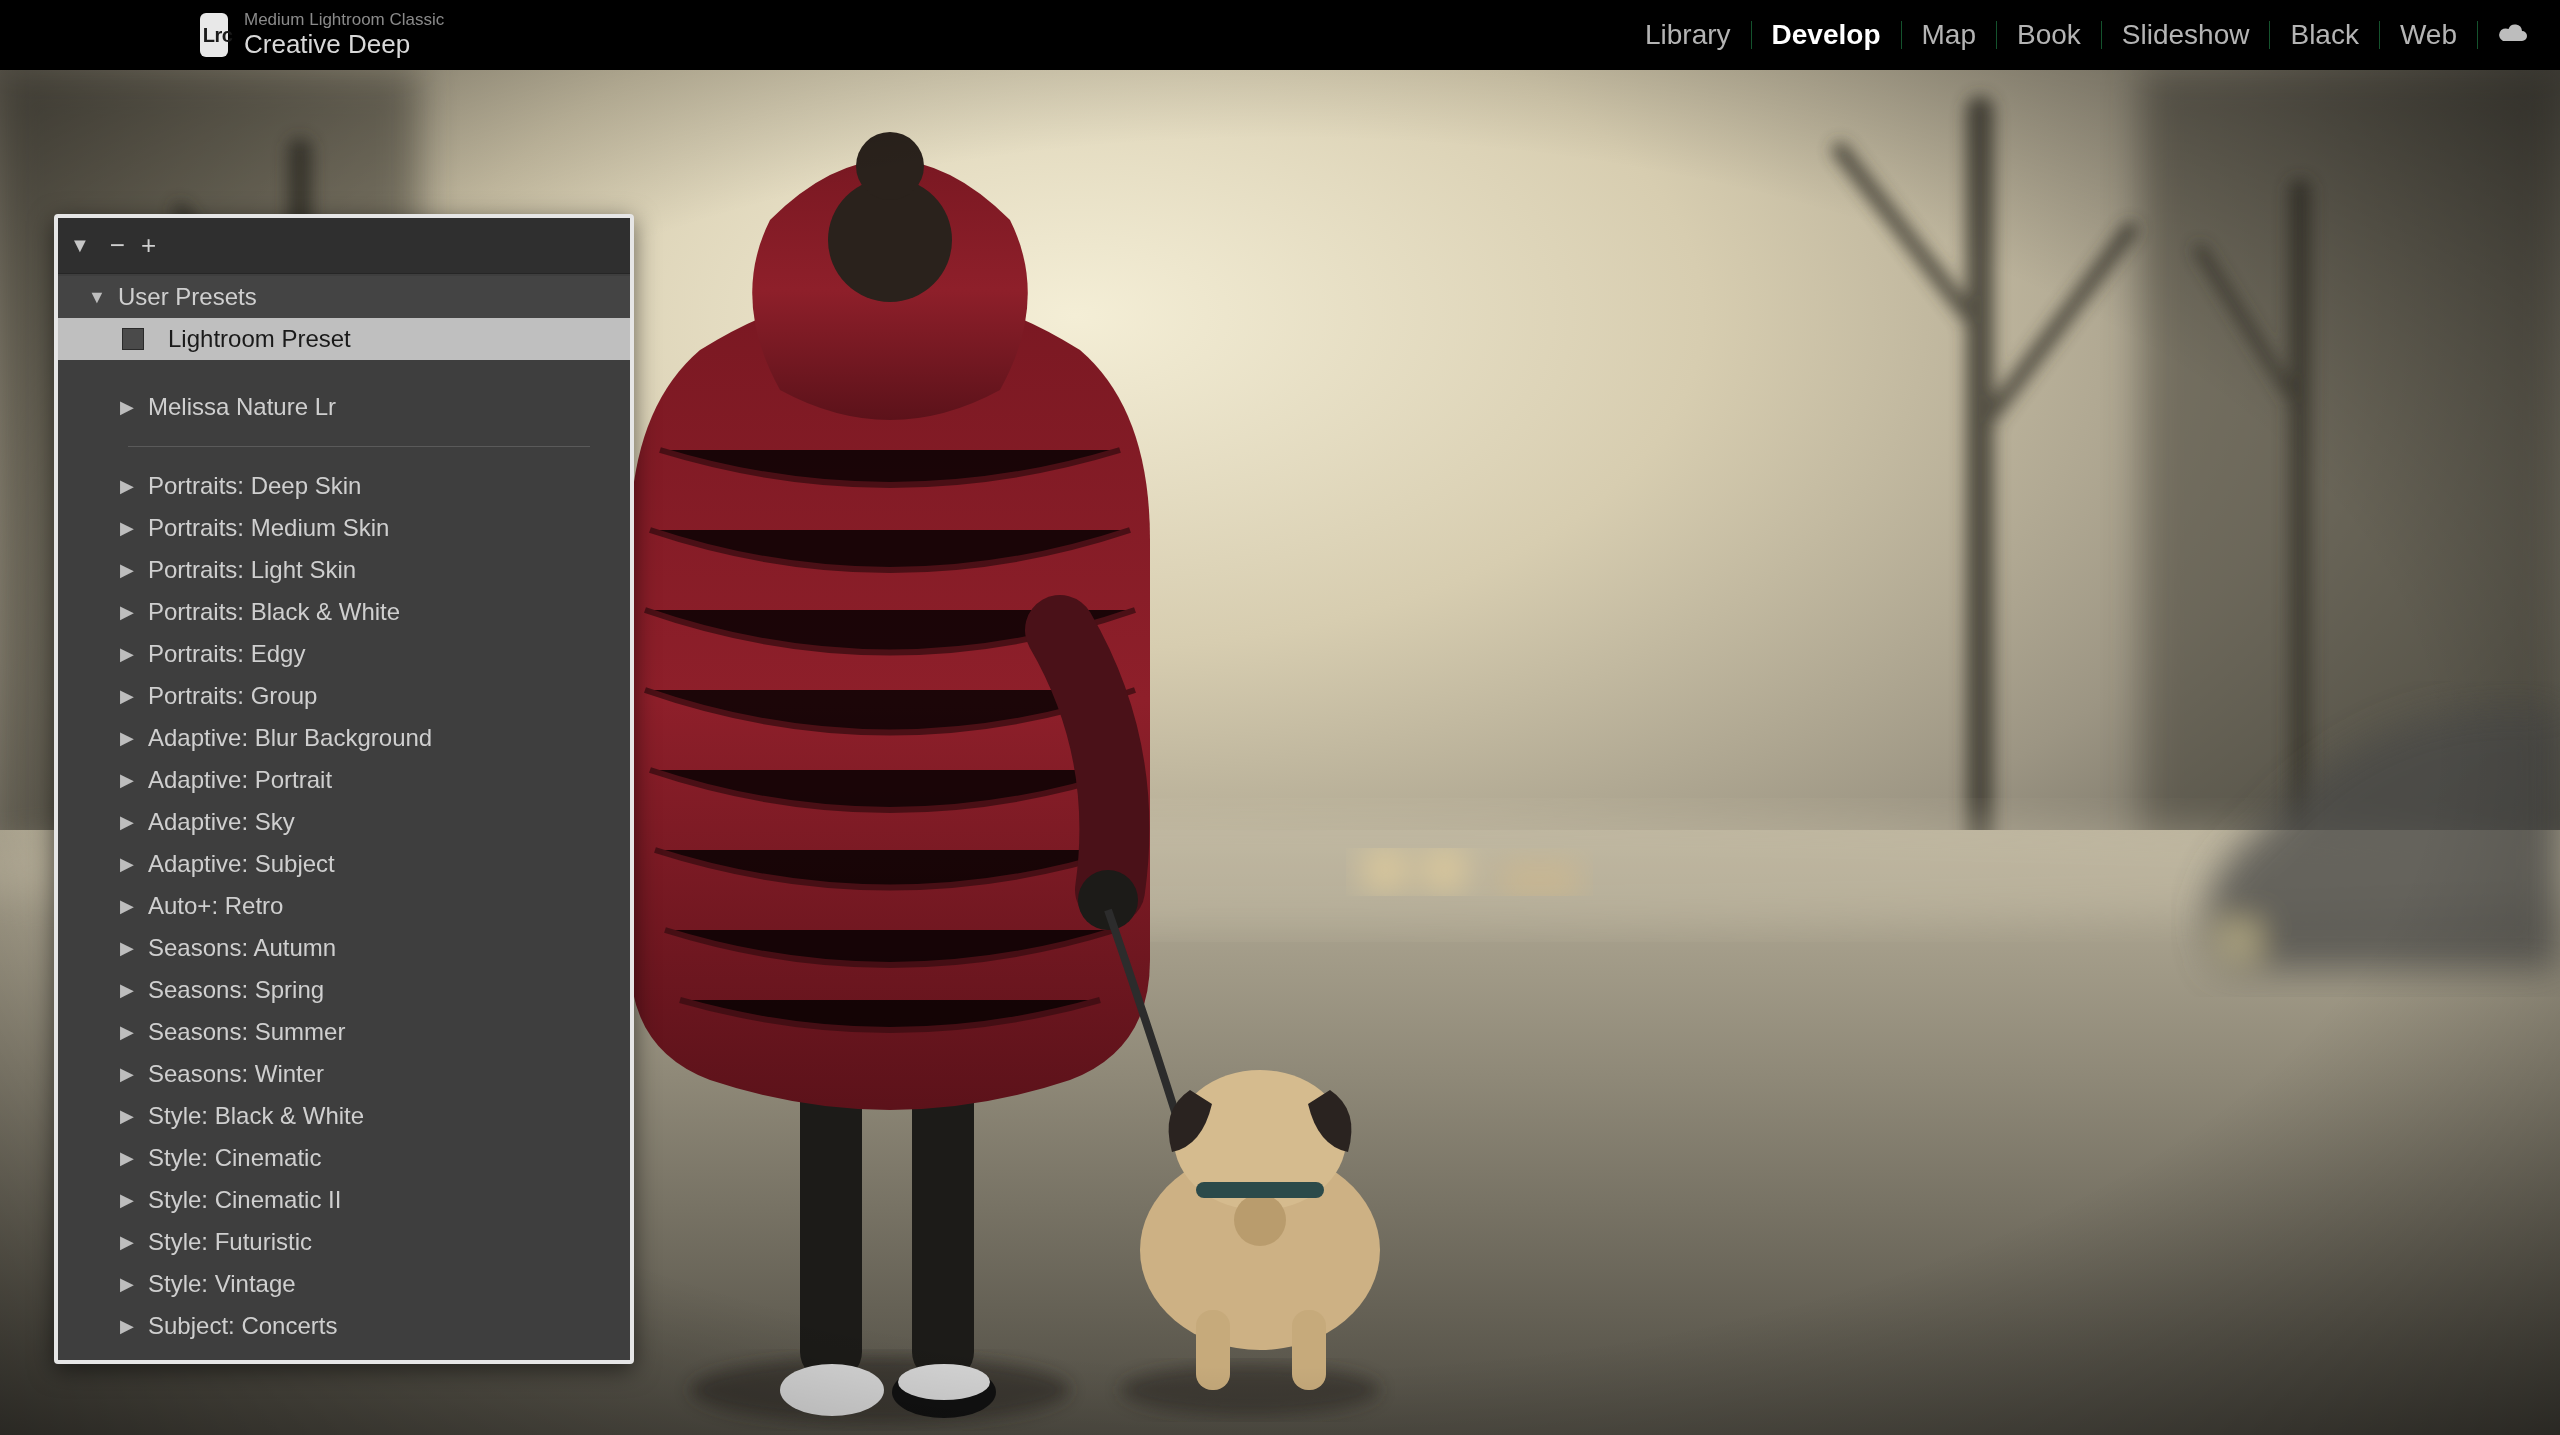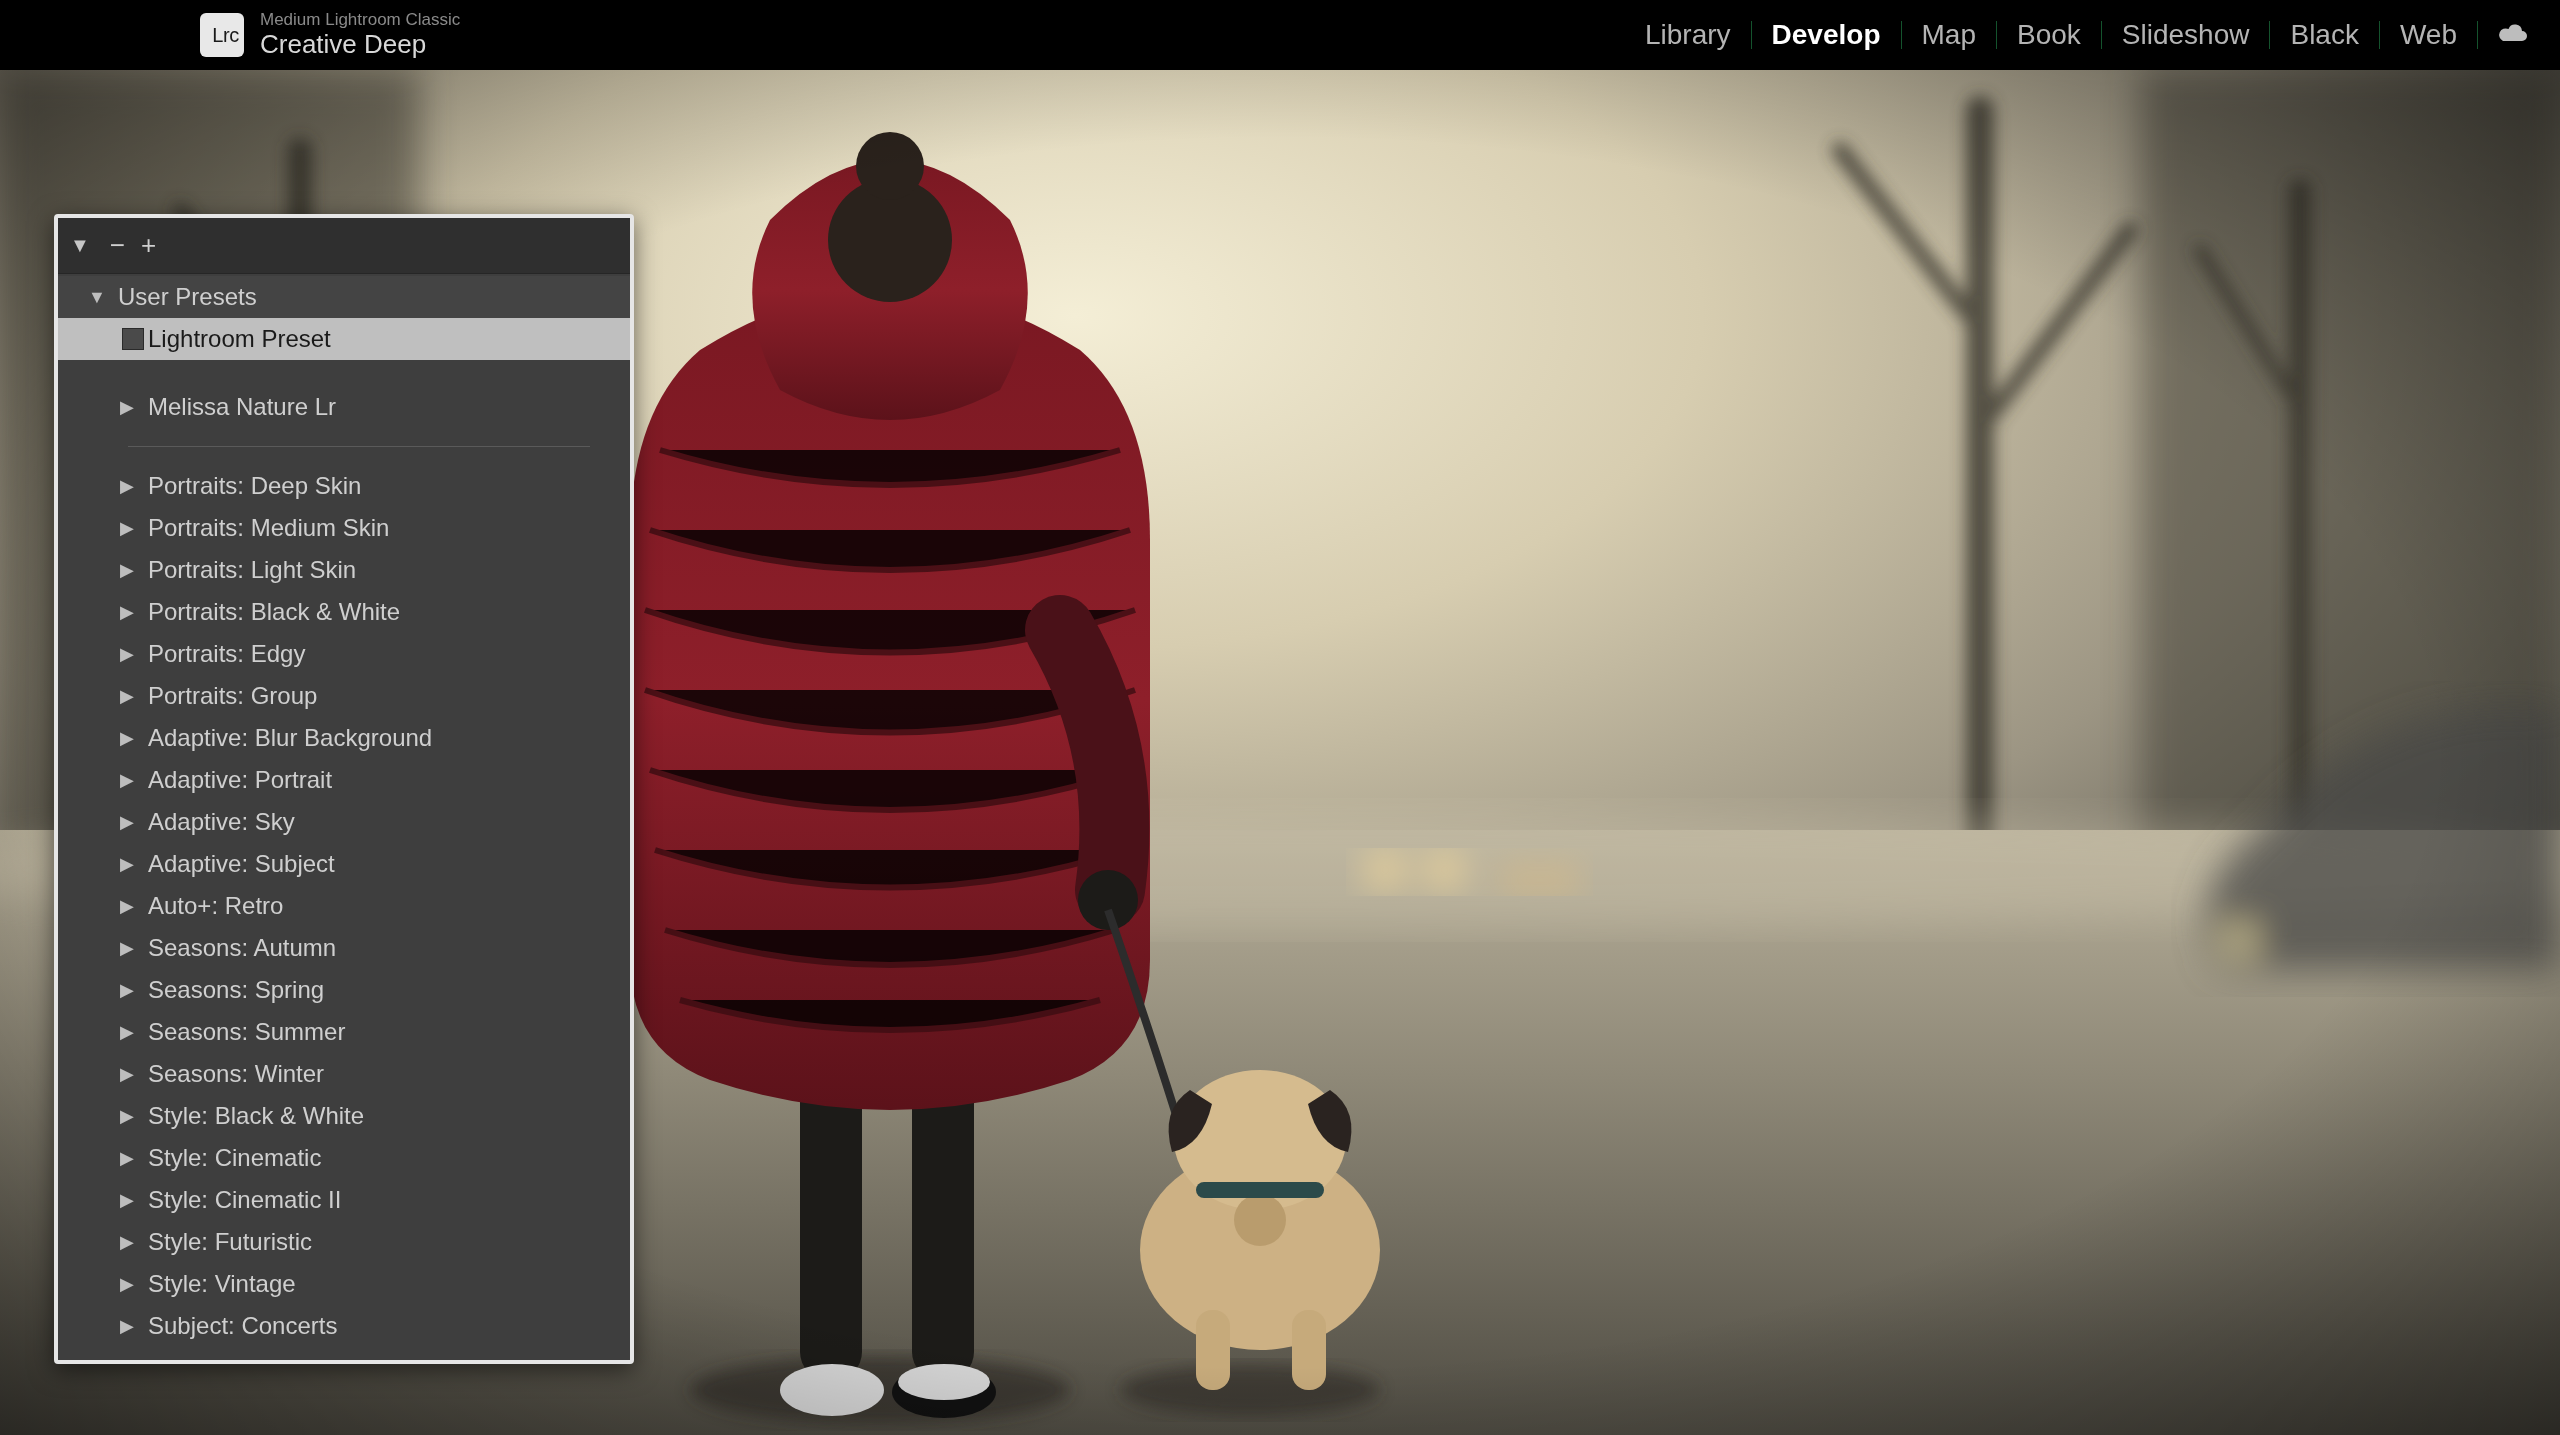--- a/index.html
+++ b/index.html
@@ -6,23 +6,23 @@
 html, body { width: 2560px; height: 1435px; overflow: hidden; font-family: "Segoe UI", "Helvetica Neue", Arial, sans-serif; background: #000; }
 
 
 .topbar {
   position: absolute; top: 0; left: 0; right: 0; height: 70px;
   background: #000; display: flex; align-items: center; justify-content: space-between;
   padding: 0 30px 0 200px;
 }
 .brand { display: flex; align-items: center; gap: 16px; }
 .lrc-badge {
-  width: 44px; height: 44px; background: #e8e8e8; border-radius: 6px;
+  width: 28px; height: 44px; background: #e8e8e8; border-radius: 6px;
   display: flex; align-items: center; justify-content: center;
-  color: #1a1a1a; font-weight: 400; font-size: 20px; letter-spacing: -0.5px; padding-left: 7px;
+  color: #1a1a1a; font-weight: 700; font-size: 20px; letter-spacing: -0.5px; padding-left: 7px;
 }
 .brand-text .line1 { color: #8a8a8a; font-size: 17px; line-height: 1.1; }
 .brand-text .line2 { color: #d8d8d8; font-size: 26px; line-height: 1.1; }
 
 .topnav { display: flex; align-items: center; gap: 0; }
 .topnav .nav-item {
   color: #b4b4b4; font-size: 28px; padding: 0 20px; cursor: pointer;
   border-right: 1px solid #14532d; line-height: 1;
 }
 .topnav .nav-item.active { color: #fff; font-weight: 600; text-align: right; }
@@ -55,21 +55,21 @@
 .row {
   height: 42px; display: flex; align-items: center; gap: 10px;
   padding-left: 28px; color: #cfcfcf; font-size: 24px; cursor: pointer;
 }
 .row.group-open { background: #444444; }
 .row .tri { width: 22px; text-align: center; font-size: 18px; color: #bdbdbd; }
 .row.group-open .tri { transform: none; }
 .row .lbl { white-space: nowrap; }
 
 .preset-row {
-  height: 42px; display: flex; align-items: center; gap: 4px;
+  height: 42px; display: flex; align-items: center; gap: 24px;
   padding-left: 64px; background: #bfbfbf; color: #1a1a1a; font-size: 24px;
   cursor: pointer;
 }
 .preset-row .thumb {
   width: 22px; height: 22px; background: #4a4a4a; border: 1px solid #2a2a2a;
 }
 
 .sep { height: 1px; background: #5a5a5a; margin: 18px 40px 18px 70px; }
 
 .row.child { padding-left: 58px; }

